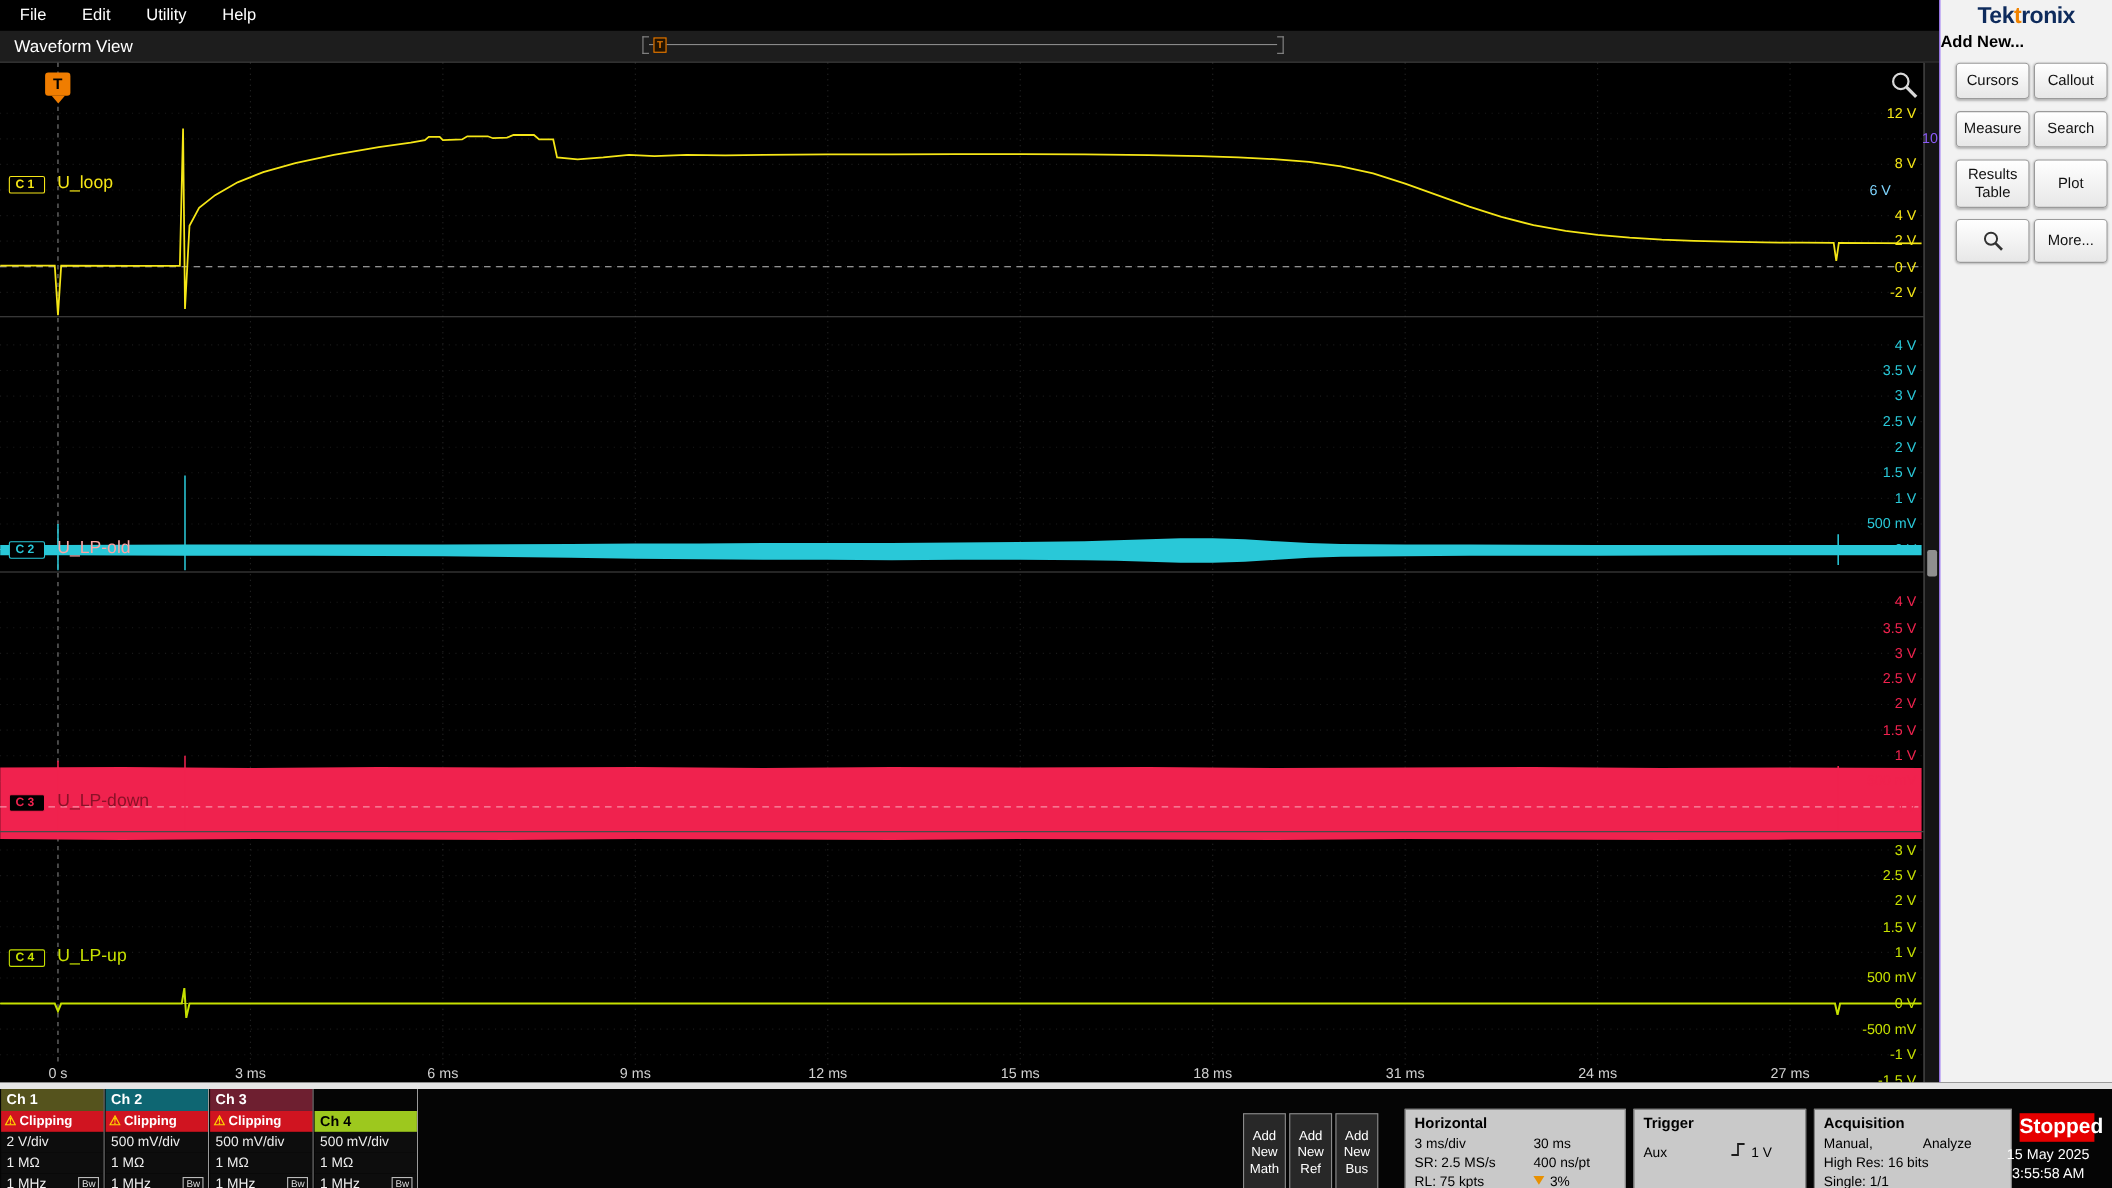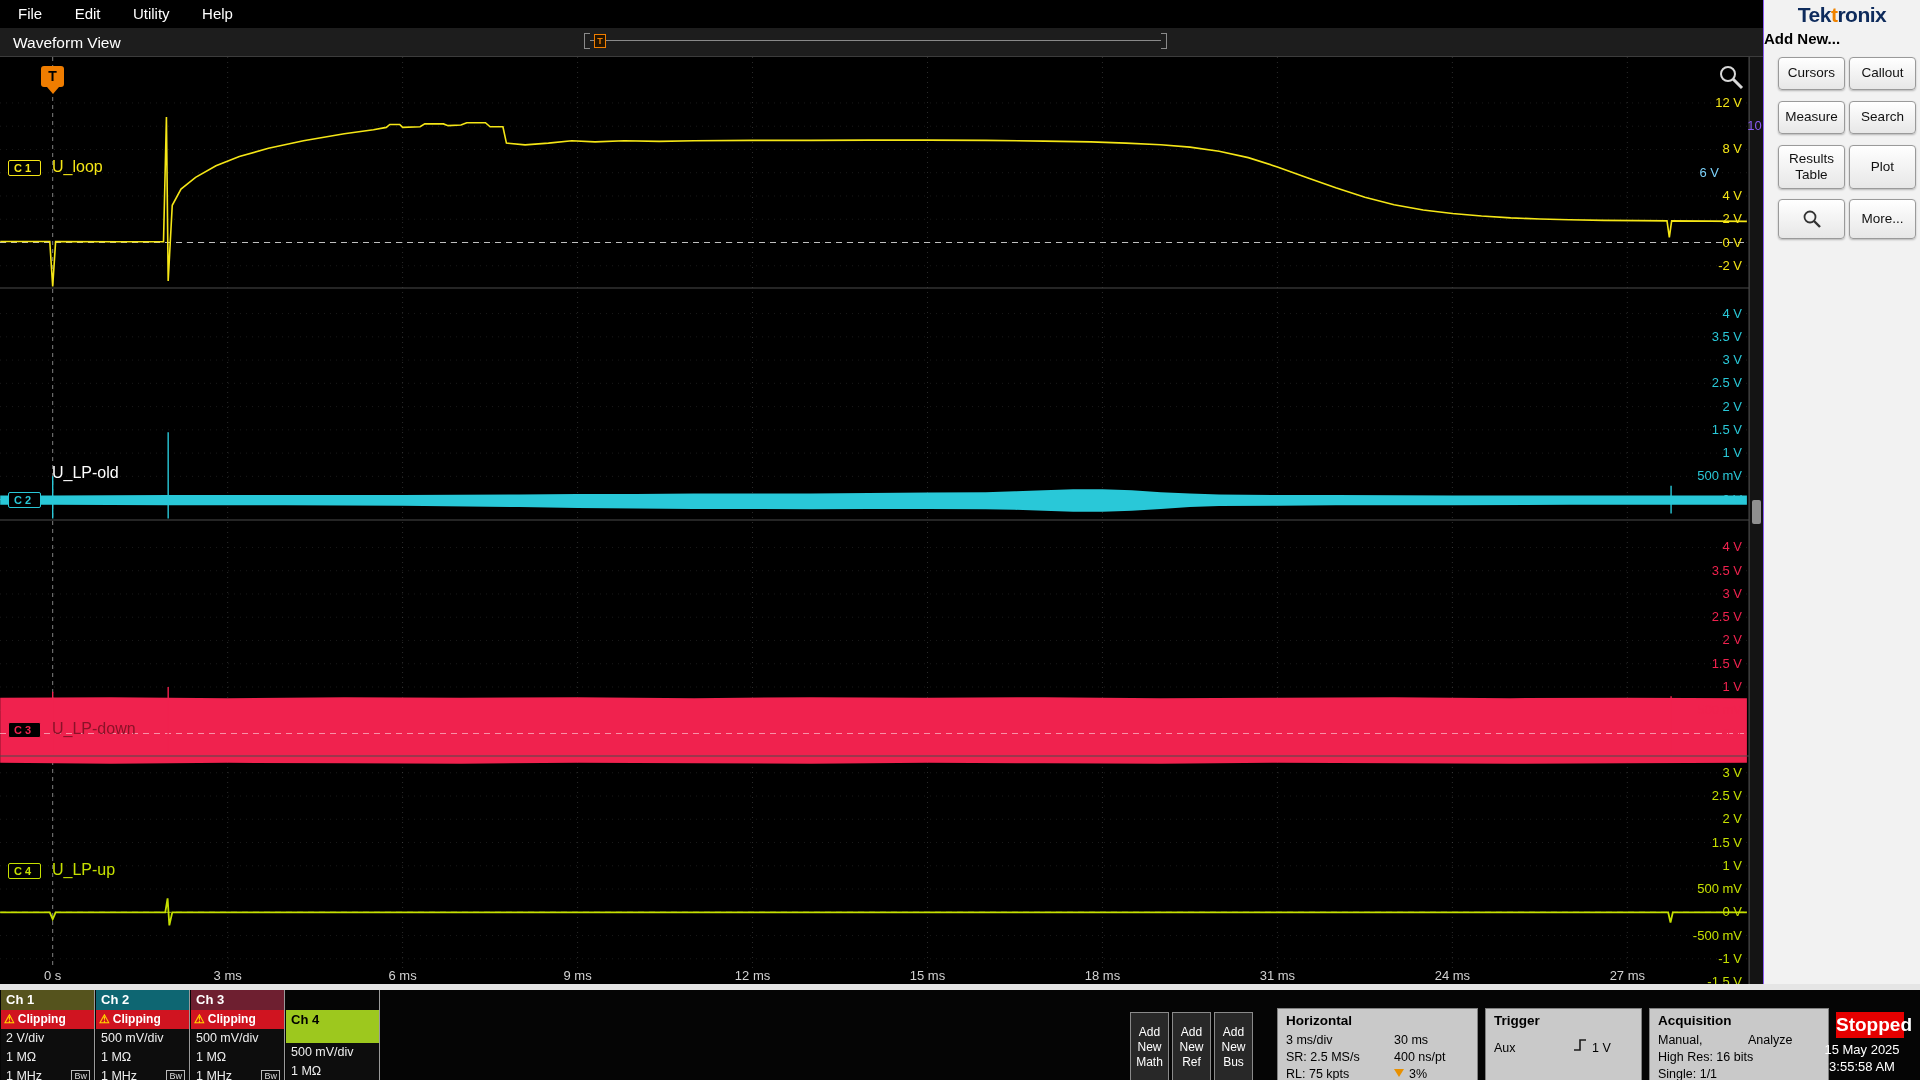--- a/index.html
+++ b/index.html
@@ -39,21 +39,21 @@
   .logo-accent{color:#f08300}
   .addnew-title{position:absolute;top:30px;width:100%;text-align:left;font-weight:bold;font-size:15px;color:#000}
   .sbtn{position:absolute;width:67px;height:33px;background:linear-gradient(#ffffff,#e7e7e7);border:1px solid #9a9a9a;border-radius:4px;font-size:13.5px;color:#111;font-family:inherit;display:flex;align-items:center;justify-content:center;text-align:center;box-shadow:0 1px 2px rgba(0,0,0,0.25);line-height:1.2}
   .tall{height:44px}
   .tall2{height:40px}
 
   #bottombar{position:absolute;left:0;top:984px;width:1920px;height:96px;background:#050505;border-top:6px solid #e5e5e5;z-index:6}
   .ch-card{position:absolute;top:0;width:94px;height:96px;border-right:1px solid #9a9a9a;background:#000}
   .ch-tab{height:20px;font-size:13px;font-weight:bold;color:#fff;padding-left:5px;line-height:20px}
   .ch-tab-empty{height:20px;background:#050505}
-  .ch4-head{height:33px;font-size:13px;font-weight:bold;color:#000;padding-left:5px;line-height:19px}
+  .ch4-head{height:19px;font-size:13px;font-weight:bold;color:#000;padding-left:5px;line-height:19px}
   .clip-row{height:19px;background:#d01420;color:#fff;font-size:12px;font-weight:bold;line-height:19px;display:flex;gap:3px;padding-left:3px;align-items:center}
   .warn-icon{color:#ffd200;font-size:12px}
   .ch-row{height:19px;color:#eee;font-size:12.5px;line-height:19px;padding-left:5px;background:#0d0d0d}
   .bwrow{display:flex;justify-content:space-between;padding-right:4px;align-items:center}
   .bw-badge{font-size:9px;border:1px solid #bbb;padding:0 2px;color:#ddd;line-height:11px}
 
   .addnew-btn{position:absolute;top:22px;width:39px;height:70px;background:#282828;border:1px solid #8a8a8a;color:#fff;font-size:12px;display:flex;flex-direction:column;align-items:center;justify-content:center;gap:1px;font-family:inherit}
 
   .panel{position:absolute;top:18px;height:76px;background:#c9c9c9;border:1px solid #808080;color:#000}
   .p-title{position:absolute;left:8px;top:4px;font-weight:bold;font-size:13.5px}
@@ -158,21 +158,21 @@
   <div id="trig-flag-tail"></div>
 
   <svg id="plot-zoom-icon" width="30" height="30">
     <circle cx="12" cy="12" r="7" stroke="#d8d8d8" stroke-width="2" fill="none"></circle>
     <line x1="17" y1="17" x2="26" y2="26" stroke="#d8d8d8" stroke-width="3"></line>
   </svg>
 
   <div class="c-badge" id="cb0" style="top: 160px; color: rgb(245, 230, 22);">C 1</div>
   <div class="c-label" id="cl0" style="top: 158px; color: rgb(245, 230, 22);">U_loop</div>
   <div class="c-badge" id="cb1" style="top: 492px; color: rgb(41, 200, 216);">C 2</div>
-  <div class="c-label" id="cl1" style="top: 464px; color: #ffffff;">U_LP-old</div>
+  <div class="c-label" id="cl1" style="top: 490px; color: #fca5a5;">U_LP-old</div>
   <div class="c-badge" id="cb2" style="top: 722px; color: rgb(240, 34, 78);">C 3</div>
   <div class="c-label" id="cl2" style="top: 720px; color: rgb(138, 18, 40);">U_LP-down</div>
   <div class="c-badge" id="cb3" style="top: 863px; color: rgb(198, 224, 0);">C 4</div>
   <div class="c-label" id="cl3" style="top: 861px; color: rgb(198, 224, 0);">U_LP-up</div>
 
   <div id="vscroll">
     <div id="vscroll-handle"></div>
   </div>
 
   <div id="sidebar">

